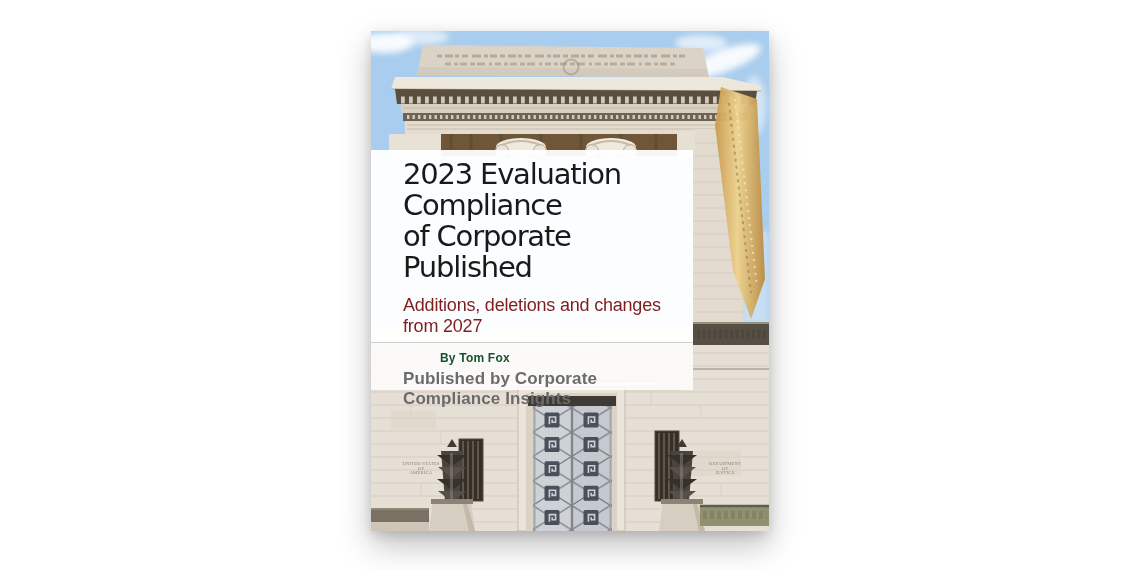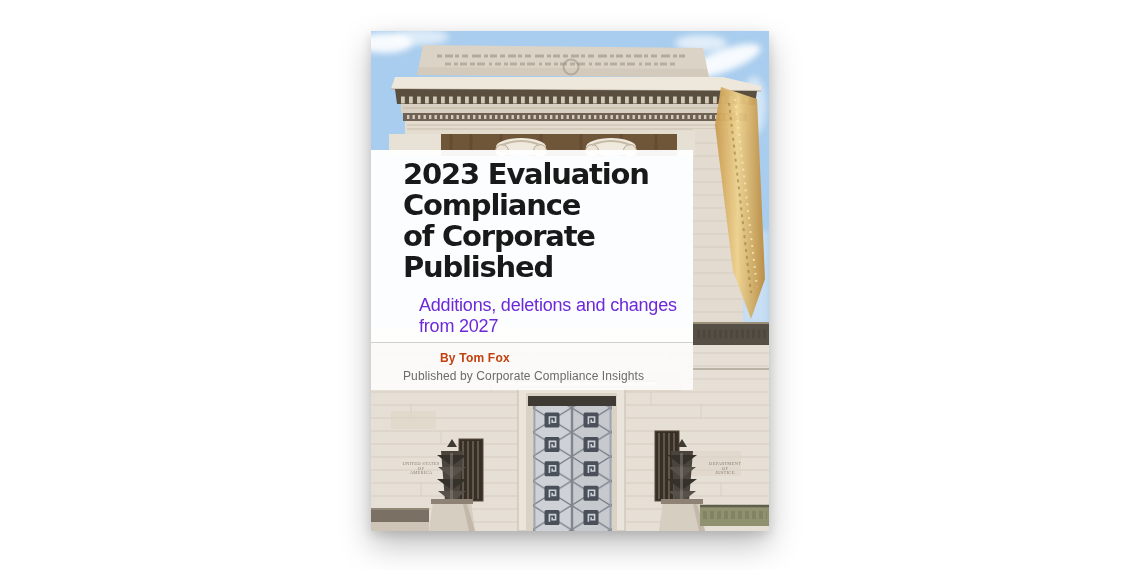--- a/index.html
+++ b/index.html
@@ -24,37 +24,37 @@
   .inscr .line{display:block;}
   #ins-left{left:18px;top:430px;}
   #ins-right{left:322px;top:430px;}
   
   .title-panel{
     position:absolute;left:0;top:119px;width:322px;height:192px;
     background:rgba(255,255,255,.95);
     box-sizing:border-box;padding:9px 8px 0 32px;
   }
   .title{
-    margin:0;font-family:"DejaVu Sans",sans-serif;font-weight:bold;
+    margin:0;font-family:"DejaVu Sans",sans-serif;font-weight:normal;
     font-size:29px;line-height:31px;letter-spacing:-1.2px;color:#191919;
   }
   .title .line{display:block;}
   .subtitle{
     margin:12px 0 0;font-size:18px;line-height:21px;letter-spacing:-.2px;color:#5d5d5d;
   }
   .subtitle .line{display:block;}
   
   .byline-panel{
     position:absolute;left:0;top:311px;width:322px;height:48px;
     background:rgba(255,255,255,.85);
     border-top:1px solid rgba(205,205,205,.95);
     box-sizing:border-box;padding:8px 8px 0 32px;
   }
   .byline{margin:0;font-size:12px;font-weight:bold;letter-spacing:.2px;color:#3c3c3c;}
-  .publisher{margin:4px 0 0;font-size:12px;letter-spacing:.1px;color:#6b6b6b;}
+  .publisher{margin:4px 0 0;font-size:17px;letter-spacing:.1px;color:#6b6b6b;font-weight:bold;}
 </style>
 </head>
 <body>
 
 <div class="cover">
 
   <svg class="building-svg" viewBox="0 0 398 500" preserveAspectRatio="none">
     <defs>
       <linearGradient id="goldg" x1="0" y1="0" x2="1" y2="0">
         <stop offset="0" stop-color="#c89a4e"></stop>
@@ -221,24 +221,24 @@
     <span class="line">JUSTICE</span>
   </div>
 
   <div class="title-panel">
     <h1 class="title" style="color: rgb(25, 25, 25);">
       <span class="line">2023 Evaluation</span>
       <span class="line">Compliance</span>
       <span class="line">of Corporate</span>
       <span class="line">Published</span>
     </h1>
-    <p class="subtitle" style="color: #6d28d9; margin-left: 16px;">
+    <p class="subtitle" style="color: #7f1d1d;">
       <span class="line">Additions, deletions and changes</span>
       <span class="line">from 2027</span>
     </p>
   </div>
 
   <div class="byline-panel">
-    <p class="byline" style="color: #c2410c; padding-left: 37px;">By Tom Fox</p>
+    <p class="byline" style="color: #14532d; padding-left: 37px;">By Tom Fox</p>
     <p class="publisher" style="color: rgb(107, 107, 107);">Published by Corporate Compliance Insights</p>
   </div>
 
 </div>
 
 </body></html>

